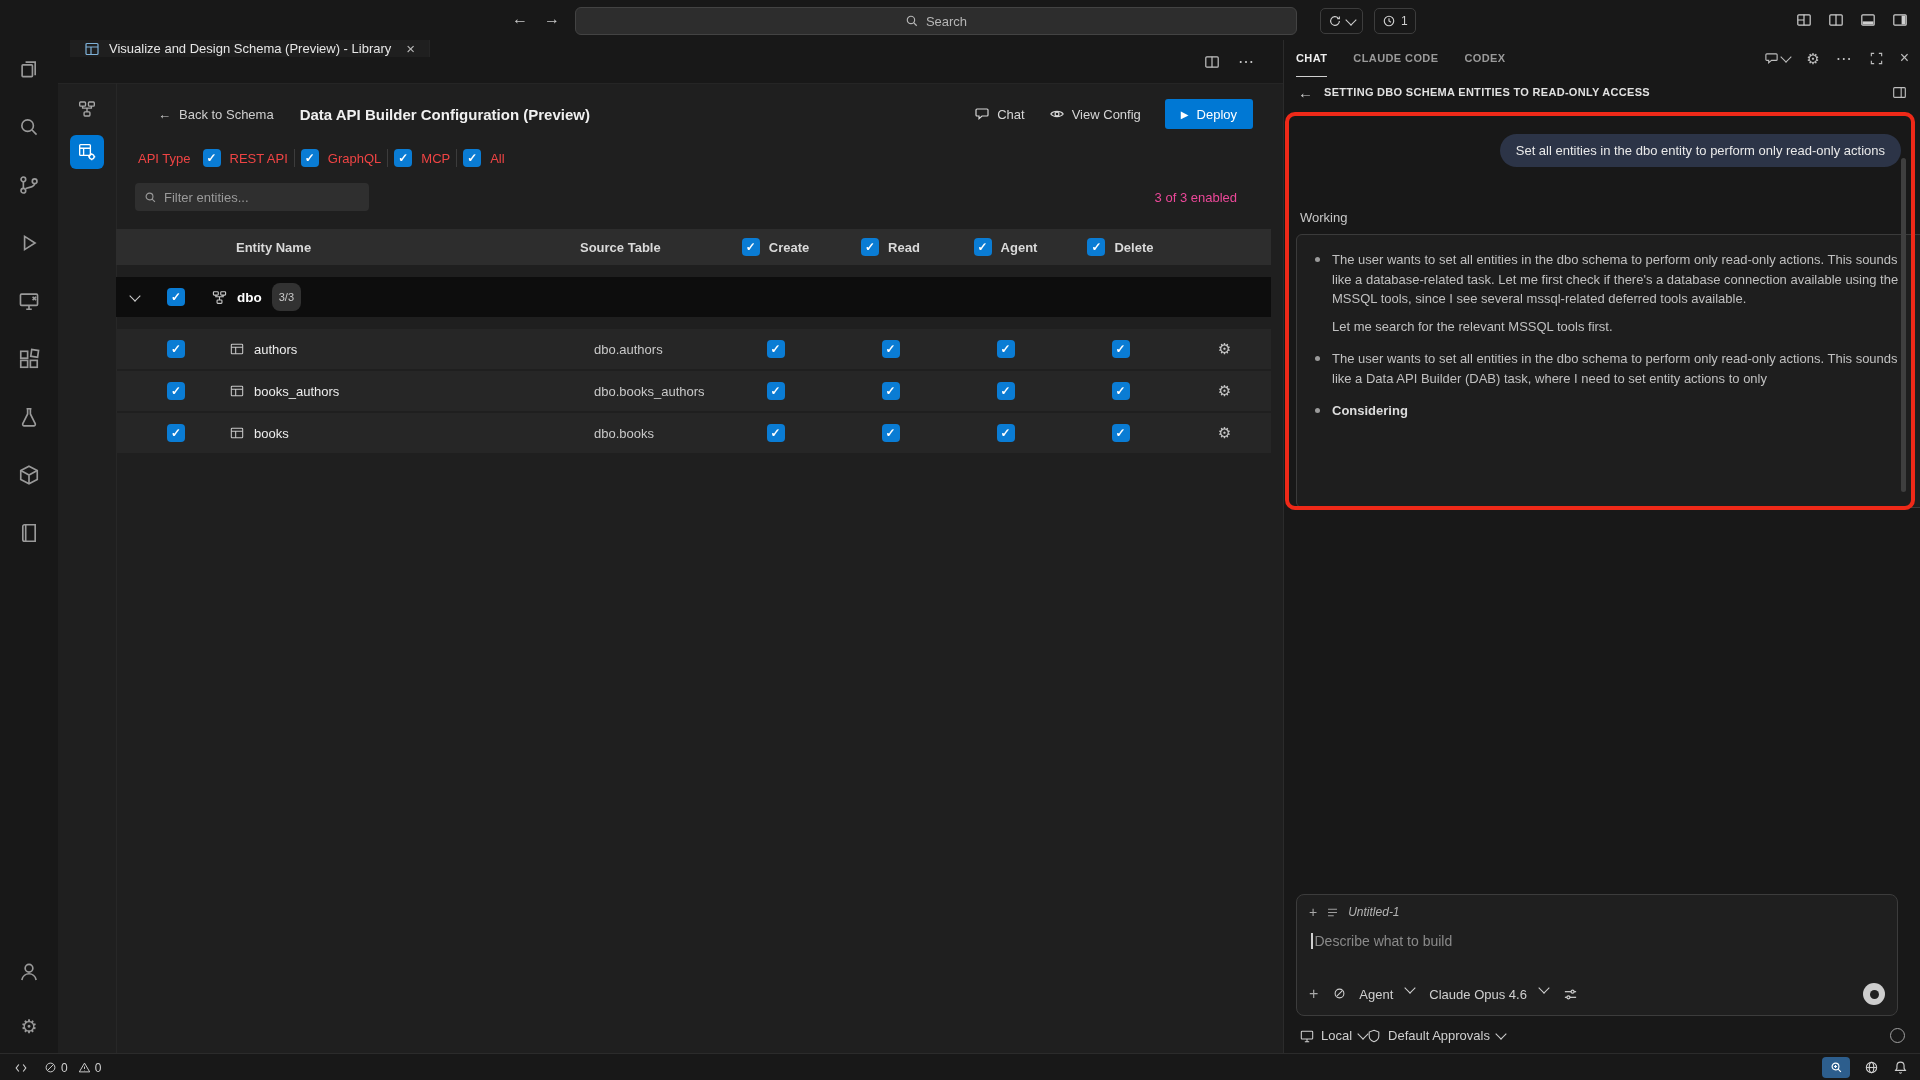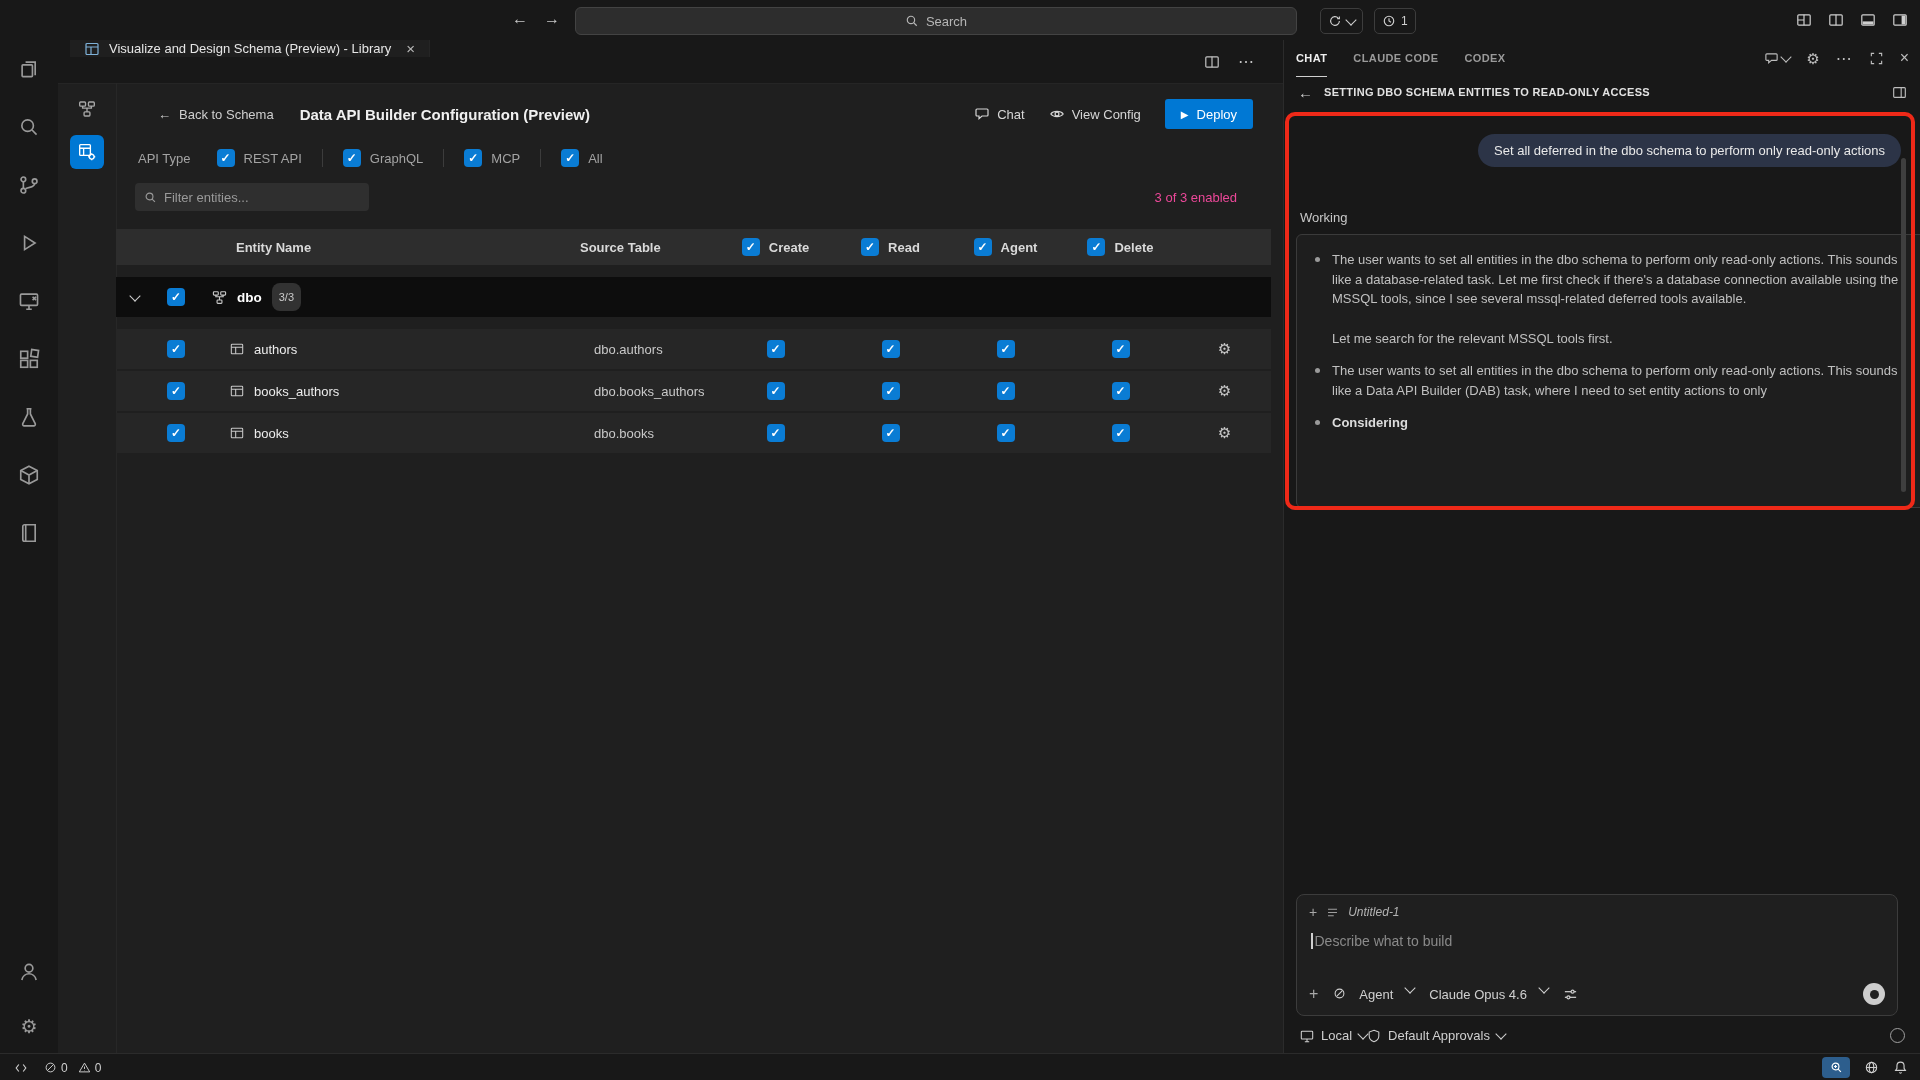--- a/index.html
+++ b/index.html
@@ -48,21 +48,21 @@
   #main{position:absolute;left:58px;top:0;right:12px;bottom:0}
   #mheader{display:flex;align-items:center;gap:26px;padding:16px 18px 0 42px}
   .backlink{display:flex;align-items:center;gap:8px;color:#cfcfcf}
   #mtitle{font-size:15px;font-weight:700;color:#f0f0f0}
   .mh-actions{margin-left:auto;display:flex;align-items:center;gap:24px}
   .mh-btn{display:flex;align-items:center;gap:7px;color:#d6d6d6}
   #deploy{display:inline-flex;align-items:center;gap:8px;background:#0078d4;color:#fff;border:none;border-radius:3px;
           height:30px;padding:0 16px;font-size:13px;font-family:inherit}
   #deploy .play{font-size:10px}
 
-  #apirow{display:flex;align-items:center;gap:14px;margin:20px 0 0 22px;color:#a3a3a3}
+  #apirow{display:flex;align-items:center;margin:20px 0 0 22px;color:#ef4444}
   .api-opt{display:flex;align-items:center;gap:9px}
   .api-sep{width:1px;height:18px;background:#3c3c3c;margin:0 6px}
   #apirow .apilabel{margin-right:12px}
 
   #filterrow{display:flex;align-items:center;margin:16px 0 0 19px}
   #filterinput{width:216px;height:28px;background:#2f2f2f;border-radius:4px;display:flex;align-items:center;gap:7px;
                padding:0 9px;color:#9a9a9a}
   #enabledcount{margin-left:auto;margin-right:34px;color:#ec4899}
 
   #etable{margin-top:18px;width:1155px}
@@ -97,21 +97,21 @@
   #annotation{position:absolute;left:1px;top:72px;width:622px;height:390px;border:4px solid #ef2918;border-radius:10px;
               pointer-events:none;z-index:50}
   #bubble{position:absolute;right:20px;top:94px;background:#2c3447;color:#e9e9e9;padding:9px 16px;border-radius:17px;
           white-space:nowrap}
   #working{position:absolute;left:16px;top:170px;color:#c8c8c8}
   #thoughtbox{position:absolute;left:12px;top:194px;width:600px;height:242px;background:#1e1e1e;border:1px solid #3b3b3b;
               border-radius:6px;padding:15px 18px;overflow:hidden}
   .thought{display:flex;gap:12px;margin-bottom:13px}
   .tdot{width:5px;height:5px;border-radius:50%;background:#9a9a9a;margin-top:7px;flex:none}
   .ttext{font-size:13px;line-height:1.5;color:#c0c0c0}
-  .tfollow{margin-top:20px}
+  .tfollow{margin-top:8px}
   .tbold{font-weight:700;color:#dcdcdc}
   #cscroll{position:absolute;left:617px;top:118px;width:5px;height:334px;background:#3f3f3f;border-radius:3px;z-index:60}
 
   #inputbox{position:absolute;left:12px;top:854px;width:600px;height:120px;background:#1f1f1f;border:1px solid #3c3c3c;
             border-radius:8px;display:flex;flex-direction:column}
   .cirow1{display:flex;align-items:center;gap:9px;padding:9px 12px 0;color:#9f9f9f}
   .ctxname{font-style:italic;font-size:12px;color:#b3b3b3}
   .ciplus{font-size:14px;color:#a8a8a8}
   .cirow2{padding:13px 14px 0;display:flex;align-items:center;color:#8a8a8a;font-size:14px}
   .caret{width:1.5px;height:16px;background:#d0d0d0;margin-right:2px}
@@ -519,21 +519,21 @@
     <span class="sarrow">←</span>
     <span class="stitle">SETTING DBO SCHEMA ENTITIES TO READ-ONLY ACCESS</span>
     <span class="sact">
       <svg width="15" height="15" viewBox="0 0 16 16" fill="none" stroke="currentColor" stroke-width="1.2">
           <rect x="1.8" y="2.8" width="12.4" height="10.4" rx="1"></rect>
           <path d="M9.8 2.8v10.4"></path>
         </svg>
     </span>
   </div>
 
-  <div id="bubble">Set all deferred in the dbo schema to perform only read-only actions</div>
+  <div id="bubble">Set all entities in the dbo entity to perform only read-only actions</div>
   <div id="working">Working</div>
 
   <div id="thoughtbox">
     <div class="thought">
       <span class="tdot"></span>
       <div class="ttext">
         <div>The user wants to set all entities in the dbo schema to perform only read-only actions. This sounds like a database-related task. Let me first check if there's a database connection available using the MSSQL tools, since I see several mssql-related deferred tools available.</div>
         <div class="tfollow">Let me search for the relevant MSSQL tools first.</div>
       </div>
     </div>

